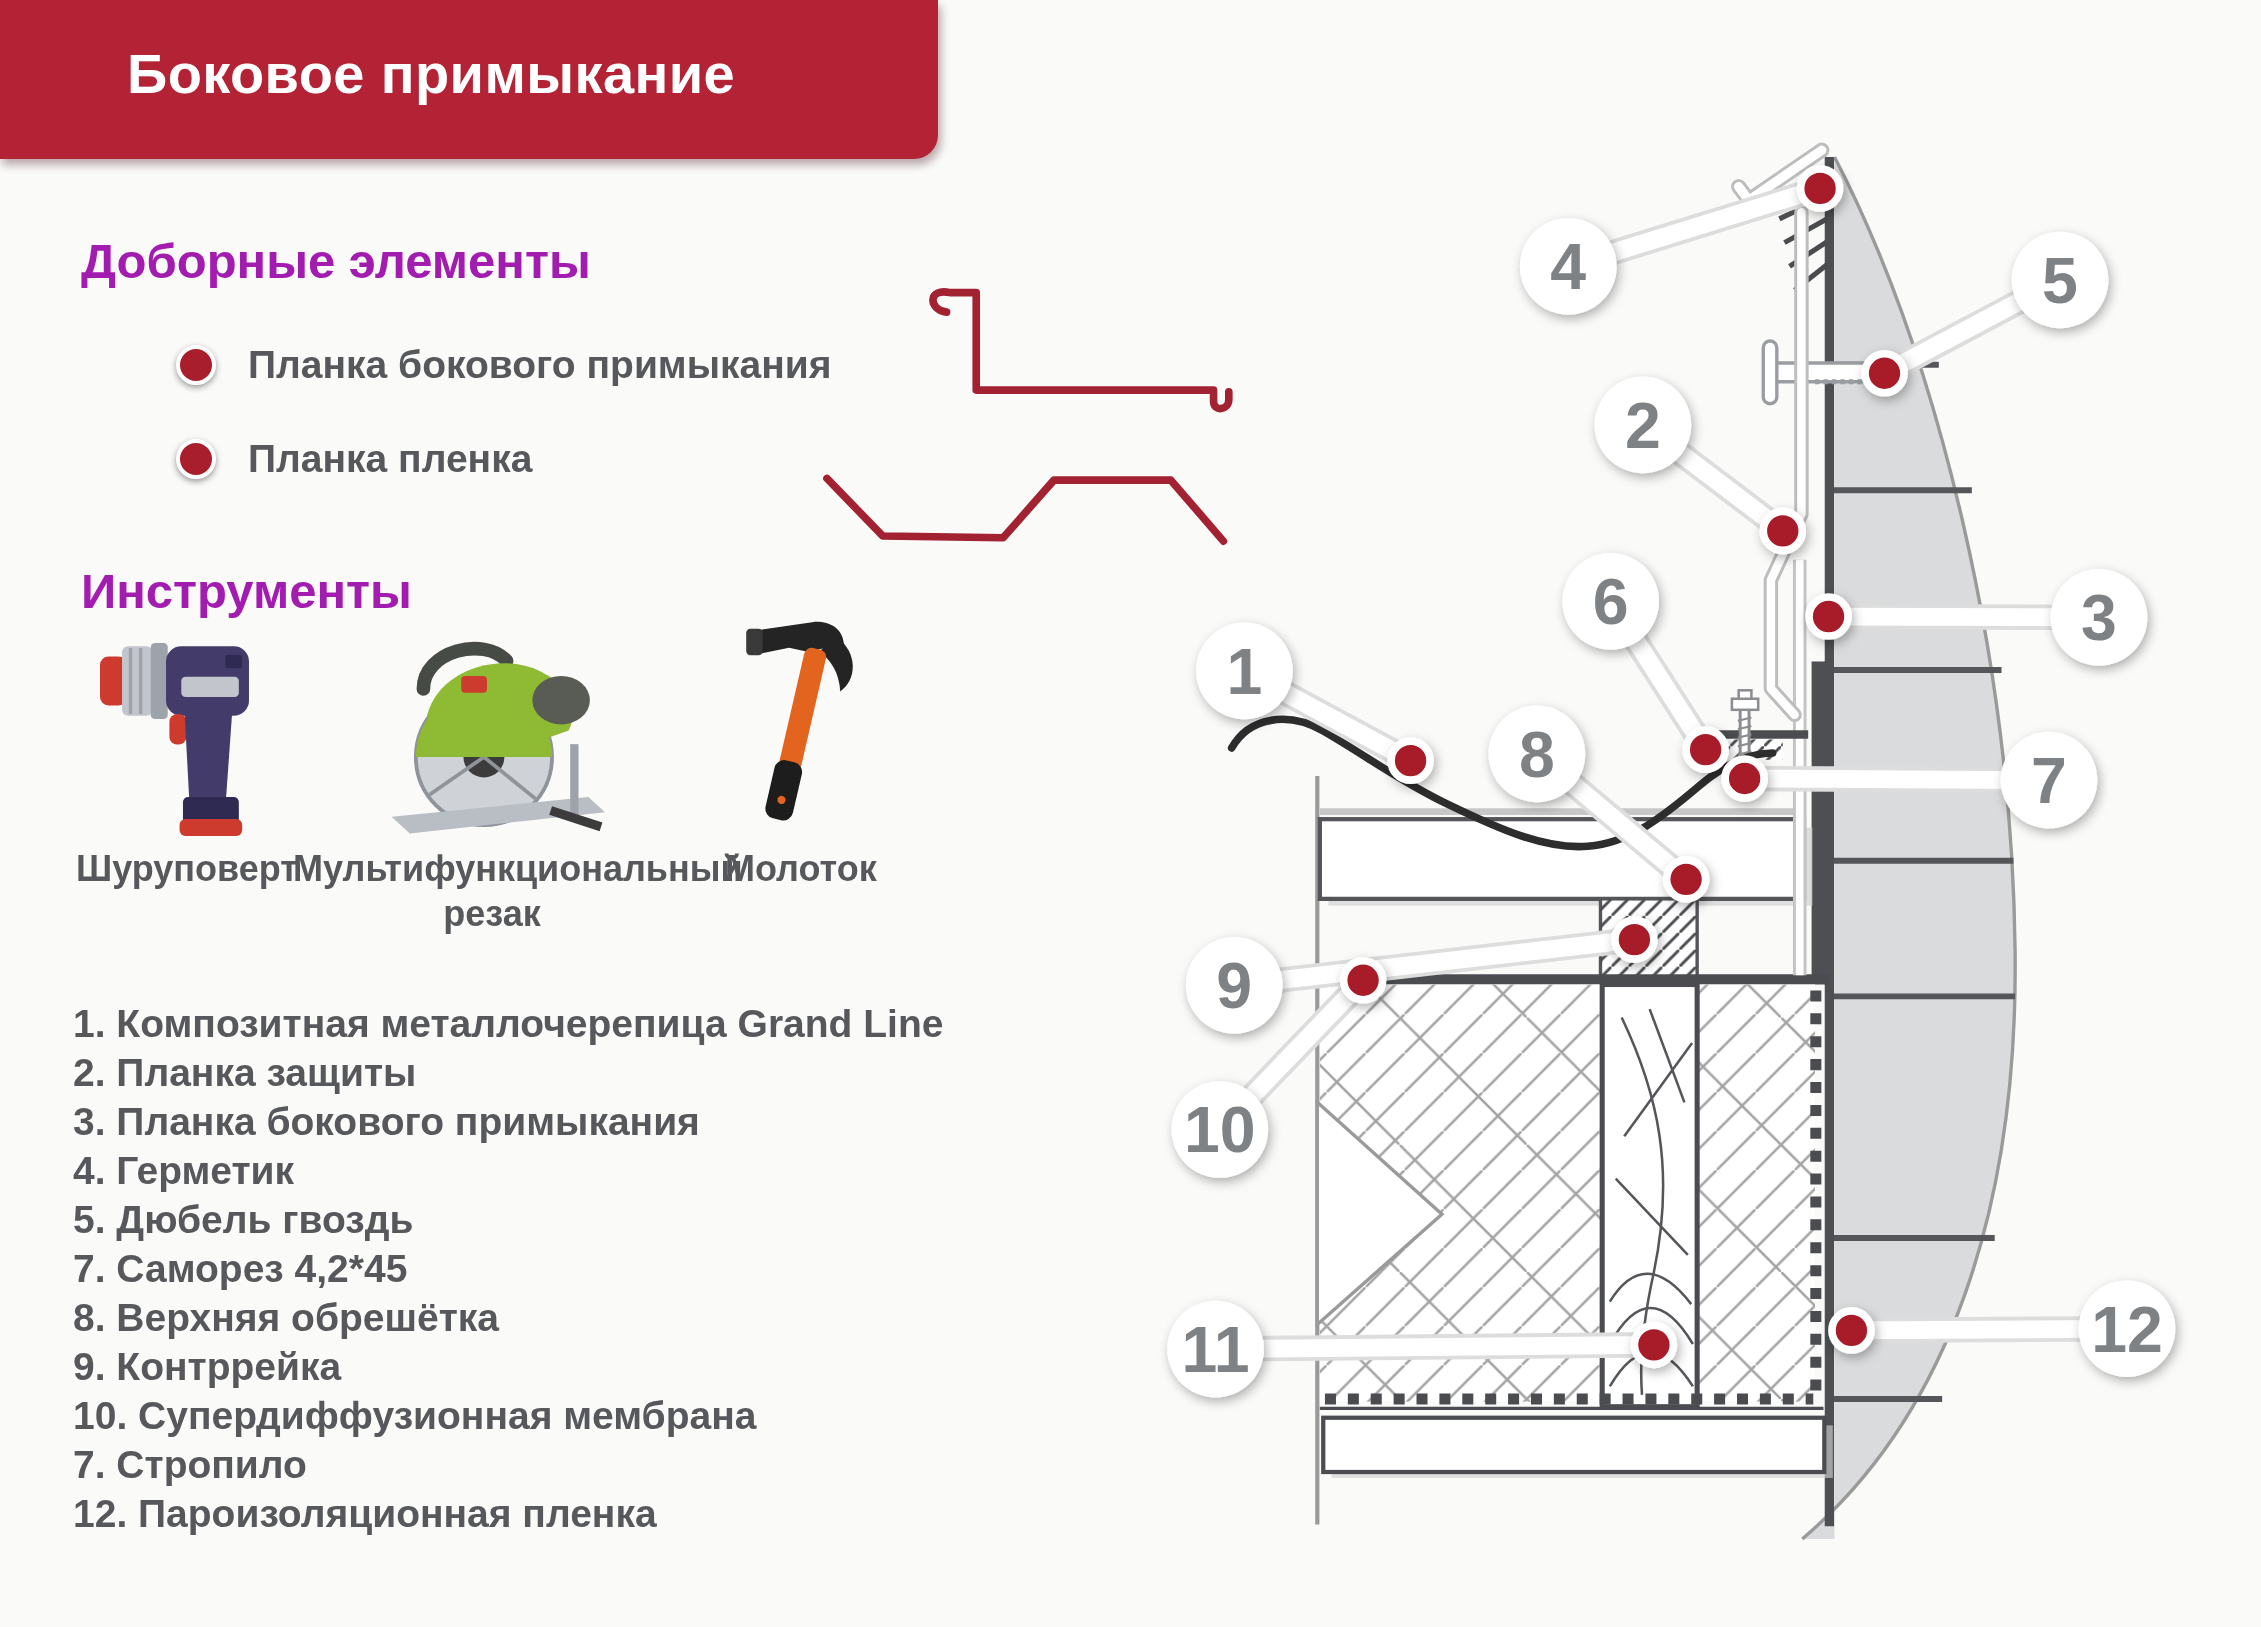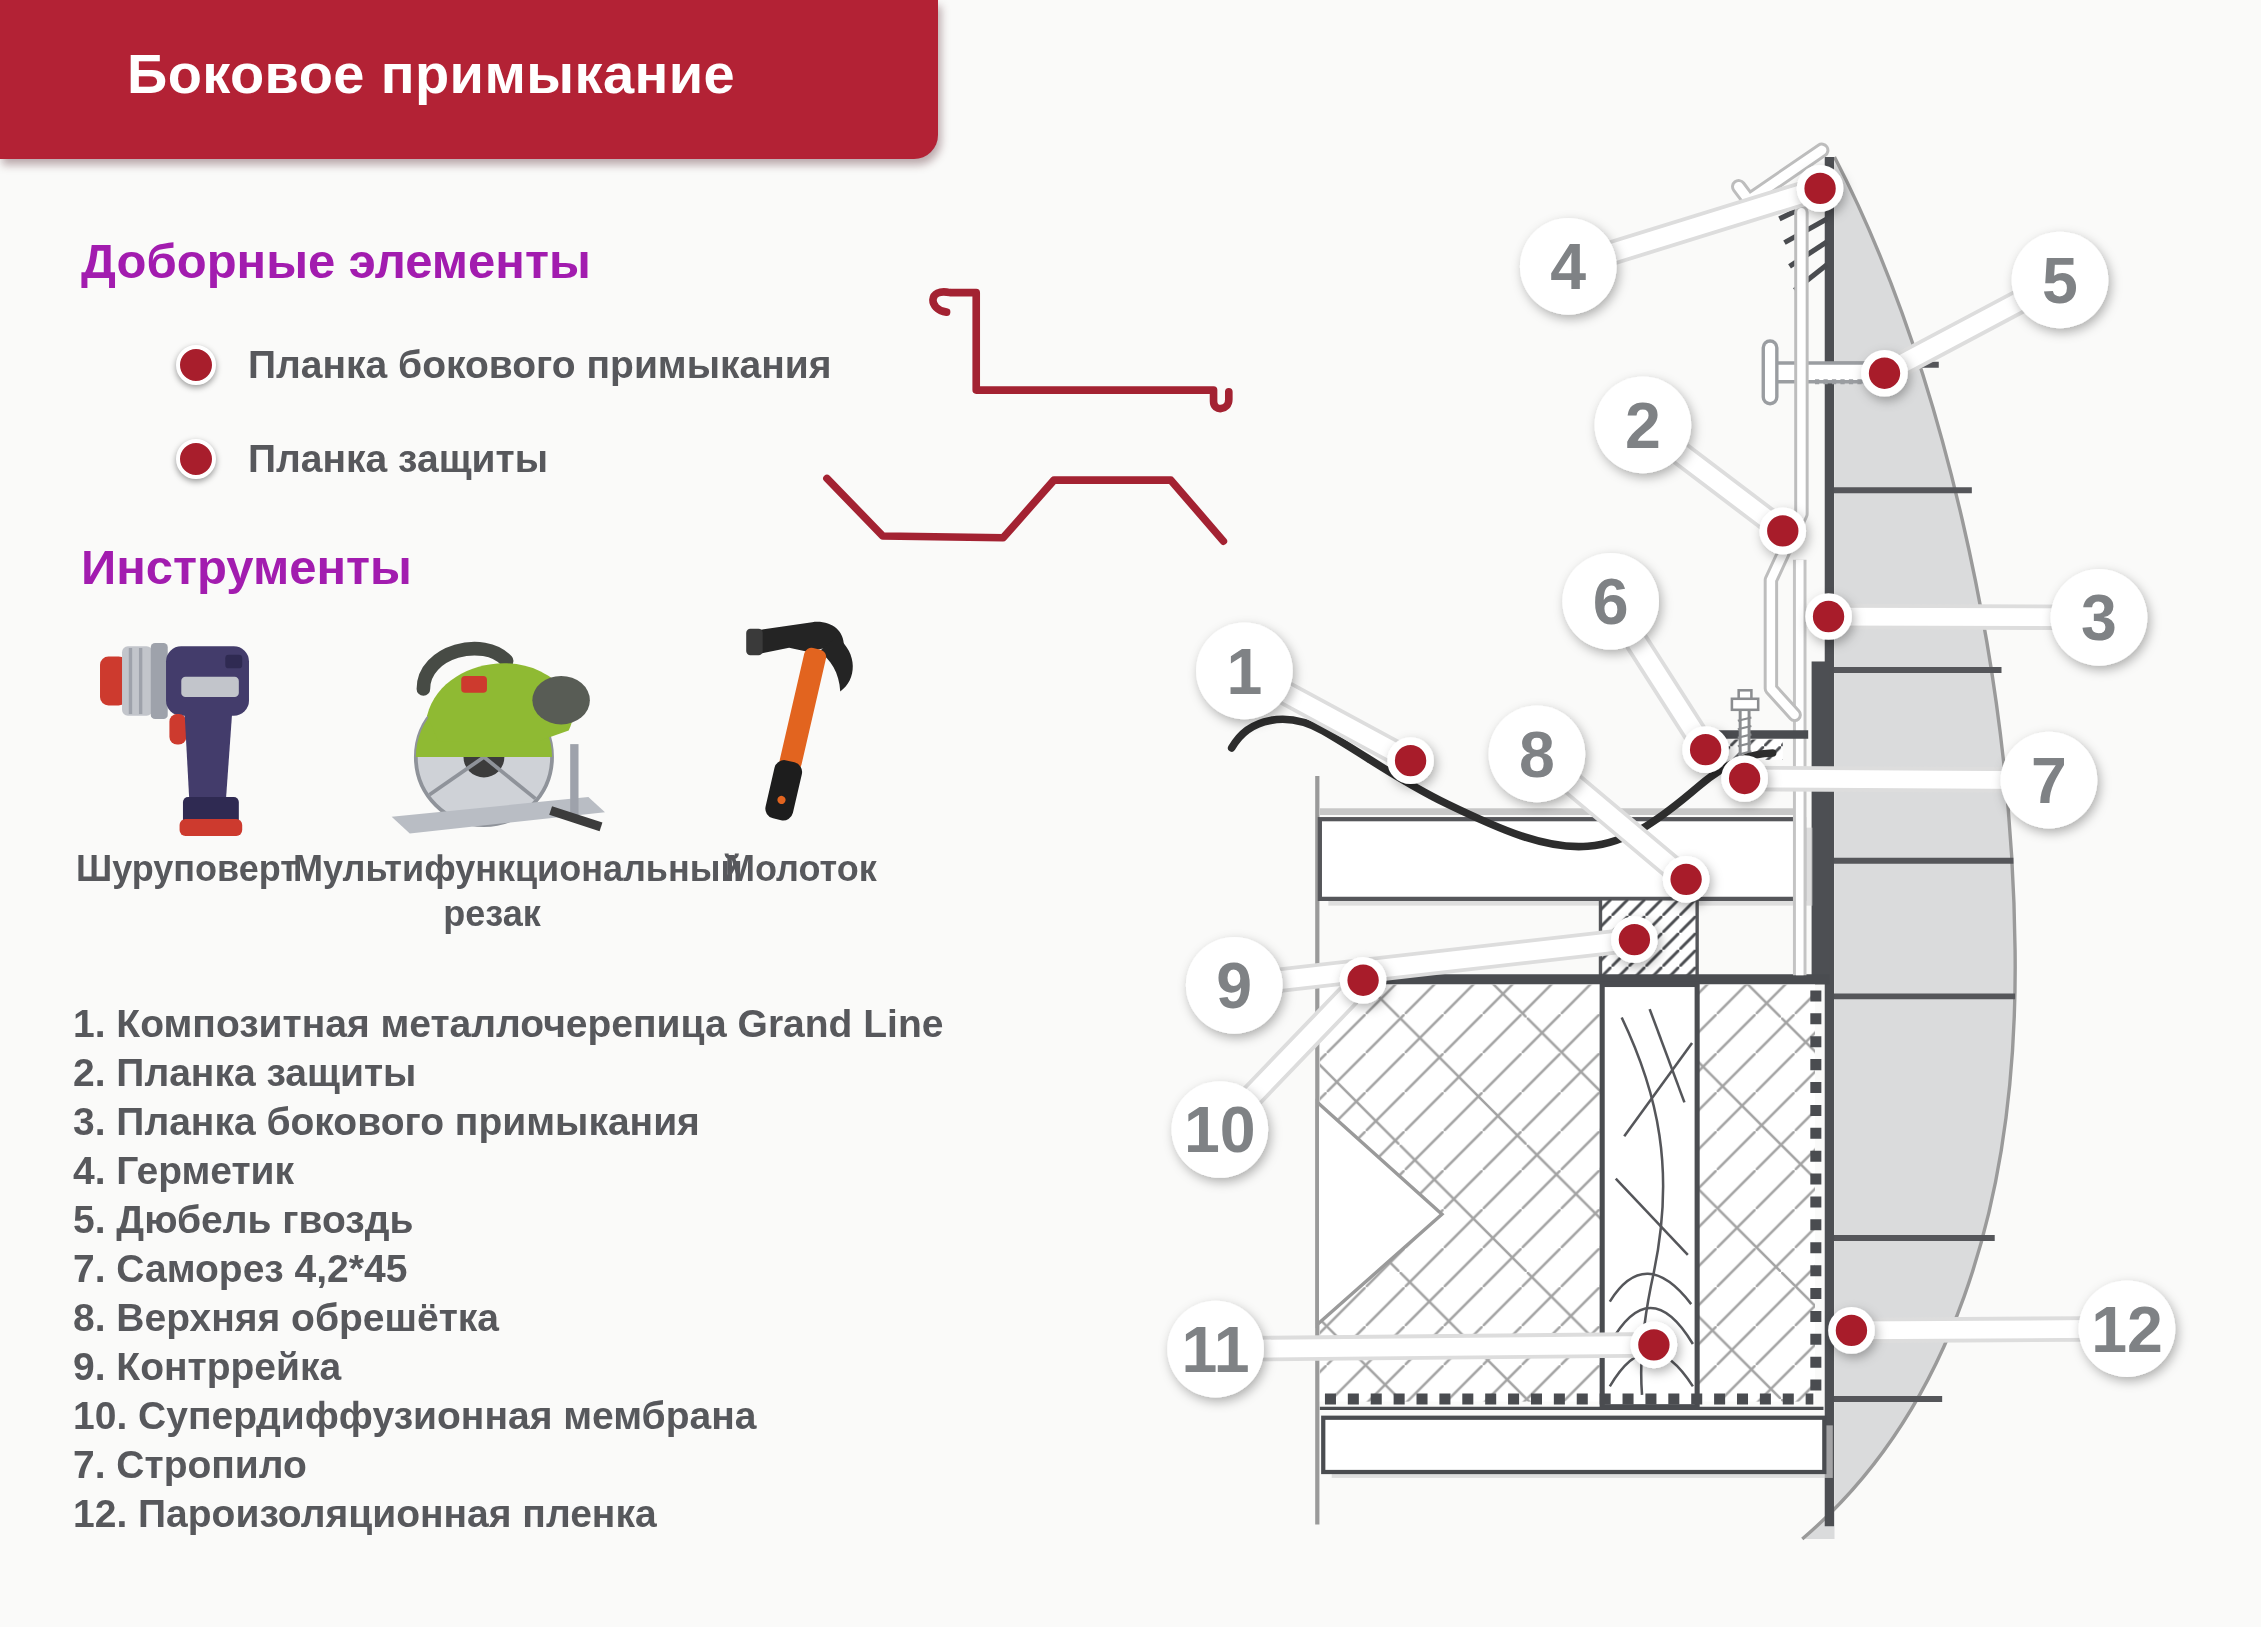--- a/index.html
+++ b/index.html
@@ -16,21 +16,21 @@
   .header h1{
     margin:0;padding:46px 0 0 127px;font-size:56px;line-height:56px;
     color:#ffffff;font-weight:bold;letter-spacing:0.4px;
   }
   
   .sec-h{
     position:absolute;left:81px;margin:0;font-size:49px;line-height:49px;
     font-weight:bold;color:#a21caf;
   }
   #h-elements{top:237px;}
-  #h-tools{top:543px;}
+  #h-tools{top:567px;}
   
   .bullet-row{position:absolute;left:176px;display:flex;align-items:center;}
   #bullet-row-1{top:343px;}
   #bullet-row-2{top:437px;}
   .bullet-dot{
     width:32px;height:32px;border-radius:50%;background:#a81e2c;
     border:4.2px solid #ffffff;box-shadow:0 2.5px 6.8px rgba(0,0,0,.4);
     flex:0 0 auto;
   }
   .bullet-label{margin-left:32px;font-size:39px;font-weight:bold;color:#57585c;white-space:nowrap;text-align:center;}
@@ -66,21 +66,21 @@
   </div>
 
   <h2 class="sec-h" id="h-elements">Доборные элементы</h2>
 
   <div class="bullet-row" id="bullet-row-1">
     <span class="bullet-dot"></span>
     <span class="bullet-label">Планка бокового примыкания</span>
   </div>
   <div class="bullet-row" id="bullet-row-2">
     <span class="bullet-dot"></span>
-    <span class="bullet-label">Планка защиты</span>
+    <span class="bullet-label">Планка пленка</span>
   </div>
 
   <svg class="profile-svg" id="profile-1" width="356" height="153" viewBox="0 0 420 180">
     <path d="M62,53 C40,50 40,24 66,30 L97,30 L97,145 L377,145 L377,158 C377,171 395,169 395,156 L395,147" fill="none" stroke="#a32232" stroke-width="9" stroke-linecap="round" stroke-linejoin="round"></path>
   </svg>
   <svg class="profile-svg" id="profile-2" width="432" height="144" viewBox="0 0 510 170">
     <path d="M20,69 L86,137 L228,139 L288,71 L426,71 L488,143" fill="none" stroke="#a32232" stroke-width="9" stroke-linecap="round" stroke-linejoin="round"></path>
   </svg>
 
   <h2 class="sec-h" id="h-tools">Инструменты</h2>

